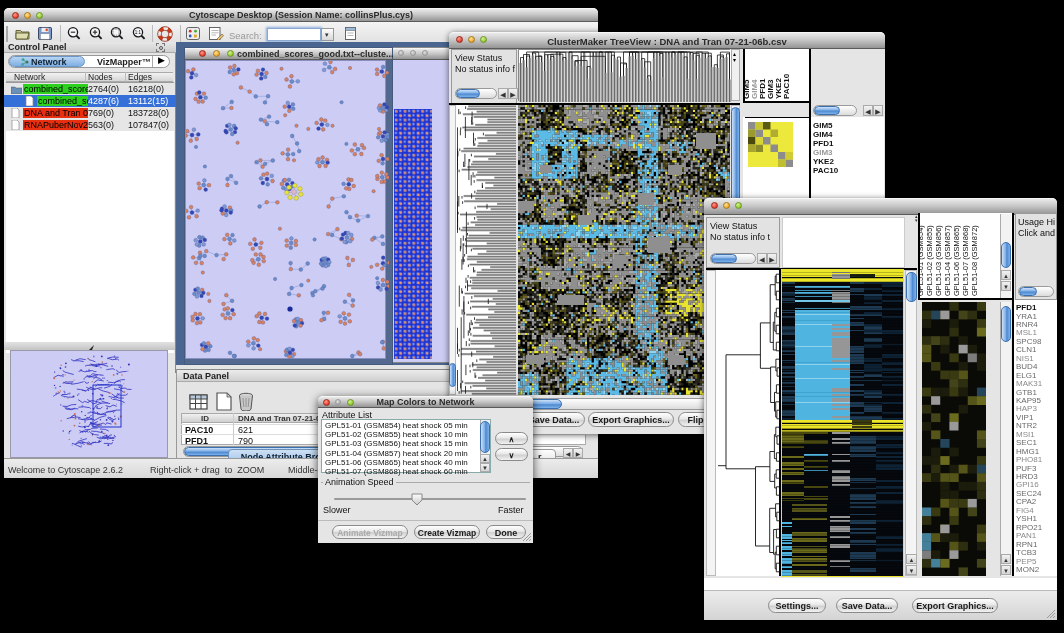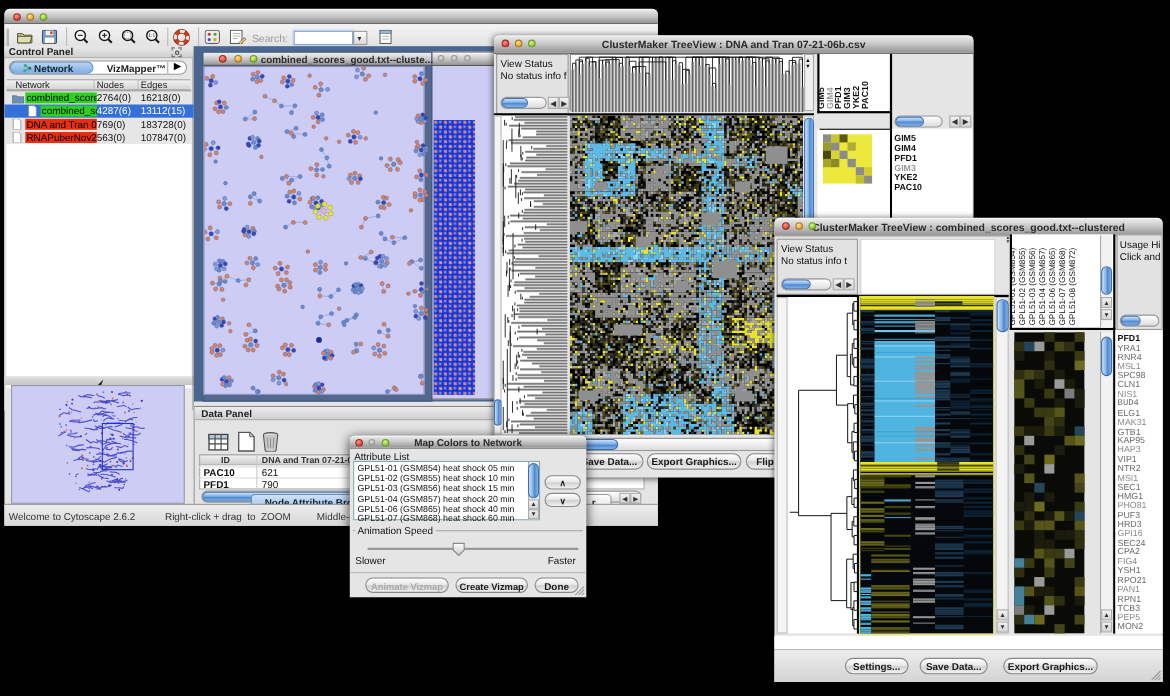--- a/index.html
+++ b/index.html
@@ -17,20 +17,21 @@
 .sld{position:absolute;background:linear-gradient(#fff,#dcdcdc);border:1px solid #999;border-radius:6px;}
 .sthumb{position:absolute;background:linear-gradient(#cde0f8,#7fb0e8 45%,#4f88cf 55%,#7db2ea);border:1px solid #3a70b0;border-radius:6px;}
 .arrbtn{position:absolute;background:linear-gradient(#f2f2f2,#d4d4d4);border:1px solid #aaa;color:#333;text-align:center;}
 .vthumb{position:absolute;background:linear-gradient(90deg,#cde0f8,#7fb0e8 45%,#4f88cf 60%,#7db2ea);border:1px solid #3a70b0;border-radius:5px;}
 .hthumb{position:absolute;background:linear-gradient(#cde0f8,#7fb0e8 45%,#4f88cf 60%,#7db2ea);border:1px solid #3a70b0;border-radius:6px;}
 .blkline{position:absolute;background:#000;}
 .rot{position:absolute;transform:rotate(-90deg);transform-origin:left bottom;white-space:nowrap;color:#111;}
 </style></head><body>
 <div class="win" style="left:4px;top:8px;width:594px;height:470px;border-radius:5px 5px 0 0;">
     <div class="tbar" style="top:0;height:14px;border-radius:5px 5px 0 0;"></div>
+    <div class="ttl" style="top:2px;font-size:9px;">Cytoscape Desktop (Session Name: collinsPlus.cys)</div>
     <div class="tl r" style="left:8px;top:4px;"></div>
     <div class="tl y" style="left:20px;top:4px;"></div>
     <div class="tl g" style="left:32px;top:4px;"></div>
     <div class="abs" style="left:0;top:14px;width:100%;height:28px;background:linear-gradient(#f4f4f4,#dcdcdc);border-bottom:1px solid #8a8a8a;"></div>
     <div id="toolbar" class="abs" style="left:0;top:14px;width:100%;height:28px;">
       <div class="abs" style="left:2px;top:4px;width:2px;height:18px;border-left:1px solid #aaa;border-right:1px solid #aaa;"></div>
       <svg class="abs" style="left:11px;top:5px;" width="15" height="13">
         <path d="M1 3.5 h4.5 l1.5 1.5 h7 v7 H1z" fill="#c2c290" stroke="#5a5530" stroke-width="0.9"></path>
         <path d="M1 6 h13 l-1.8 6 H1z" fill="#dedeb0" stroke="#5a5530" stroke-width="0.9"></path>
       </svg>
@@ -1093,21 +1094,20 @@
     <div class="txt" style="left:364px;top:134px;font-size:8px;font-weight:bold;color:#111;">PAC10</div>
     <div class="sld" style="left:2px;top:366px;width:277px;height:12px;border-radius:7px;"></div>
     <div class="hthumb" style="left:3px;top:367px;width:110px;height:10px;"></div>
     <div class="aquab" style="left:14px;top:380px;width:62px;height:15px;font-size:9px;line-height:15px;">Settings...</div>
     <div class="aquab" style="left:74px;top:380px;width:62px;height:15px;font-size:9px;line-height:15px;">Save Data...</div>
     <div class="aquab" style="left:139px;top:380px;width:86px;height:15px;font-size:9px;line-height:15px;">Export Graphics...</div>
     <div class="aquab" style="left:229px;top:380px;width:86px;height:15px;font-size:9px;line-height:15px;">Flip Tree Nodes</div>
   </div>
 <div class="win" style="left:704px;top:198px;width:353px;height:422px;border-radius:5px 5px 0 0;">
     <div class="tbar" style="top:0;height:17px;border-radius:5px 5px 0 0;"></div>
-    <div class="ttl" style="top:4px;font-size:9.5px;">ClusterMaker TreeView : combined_scores_good.txt--clustered</div>
     <div class="tl r" style="left:7px;top:4px;"></div>
     <div class="tl y" style="left:19px;top:4px;"></div>
     <div class="tl g" style="left:31px;top:4px;"></div>
     <div class="panel" style="left:2px;top:19px;width:74px;height:51px;">
       <div class="txt" style="left:3px;top:3px;font-size:9px;">View Status</div>
       <div class="txt" style="left:3px;top:14px;font-size:9px;">No status info t</div>
       <div class="sld" style="left:3px;top:35px;width:46px;height:11px;"></div>
       <div class="sthumb" style="left:4px;top:36px;width:26px;height:9px;"></div>
       <div class="arrbtn" style="left:50px;top:35px;width:10px;height:11px;font-size:7px;line-height:11px;">◀</div>
       <div class="arrbtn" style="left:60px;top:35px;width:10px;height:11px;font-size:7px;line-height:11px;">▶</div>
@@ -1620,21 +1620,21 @@
     <div class="arrbtn" style="left:297px;top:367px;width:10px;height:10px;font-size:6px;line-height:10px;">▼</div>
     <div class="blkline" style="left:308px;top:102px;width:2px;height:276px;"></div>
     <div class="abs" style="left:310px;top:102px;width:43px;height:276px;background:#fff;"></div>
     <div class="txt" style="left:312px;top:105px;font-size:8px;font-weight:bold;color:#111;">PFD1</div>
     <div class="txt" style="left:312px;top:113.5px;font-size:8px;font-weight:normal;color:#6a6a6a;">YRA1</div>
     <div class="txt" style="left:312px;top:121.9px;font-size:8px;font-weight:normal;color:#6a6a6a;">RNR4</div>
     <div class="txt" style="left:312px;top:130.3px;font-size:8px;font-weight:normal;color:#8a8a8a;">MSL1</div>
     <div class="txt" style="left:312px;top:138.8px;font-size:8px;font-weight:normal;color:#6a6a6a;">SPC98</div>
     <div class="txt" style="left:312px;top:147.2px;font-size:8px;font-weight:normal;color:#6a6a6a;">CLN1</div>
     <div class="txt" style="left:312px;top:155.7px;font-size:8px;font-weight:normal;color:#8a8a8a;text-align:center;">NIS1</div>
-    <div class="txt" style="left:312px;top:164.1px;font-size:8px;font-weight:normal;color:#6a6a6a;font-family:Liberation Mono, monospace;">BUD4</div>
+    <div class="txt" style="left:312px;top:164.1px;font-size:8px;font-weight:normal;color:#6a6a6a;">BUD4</div>
     <div class="txt" style="left:312px;top:172.6px;font-size:8px;font-weight:normal;color:#6a6a6a;">ELG1</div>
     <div class="txt" style="left:312px;top:181.1px;font-size:8px;font-weight:normal;color:#8a8a8a;">MAK31</div>
     <div class="txt" style="left:312px;top:189.5px;font-size:8px;font-weight:normal;color:#6a6a6a;">GTB1</div>
     <div class="txt" style="left:312px;top:197.9px;font-size:8px;font-weight:normal;color:#6a6a6a;">KAP95</div>
     <div class="txt" style="left:312px;top:206.4px;font-size:8px;font-weight:normal;color:#8a8a8a;">HAP3</div>
     <div class="txt" style="left:312px;top:214.8px;font-size:8px;font-weight:normal;color:#6a6a6a;">VIP1</div>
     <div class="txt" style="left:312px;top:223.3px;font-size:8px;font-weight:normal;color:#6a6a6a;">NTR2</div>
     <div class="txt" style="left:312px;top:231.8px;font-size:8px;font-weight:normal;color:#8a8a8a;">MSI1</div>
     <div class="txt" style="left:312px;top:240.2px;font-size:8px;font-weight:normal;color:#6a6a6a;">SEC1</div>
     <div class="txt" style="left:312px;top:248.6px;font-size:8px;font-weight:normal;color:#6a6a6a;">HMG1</div>

